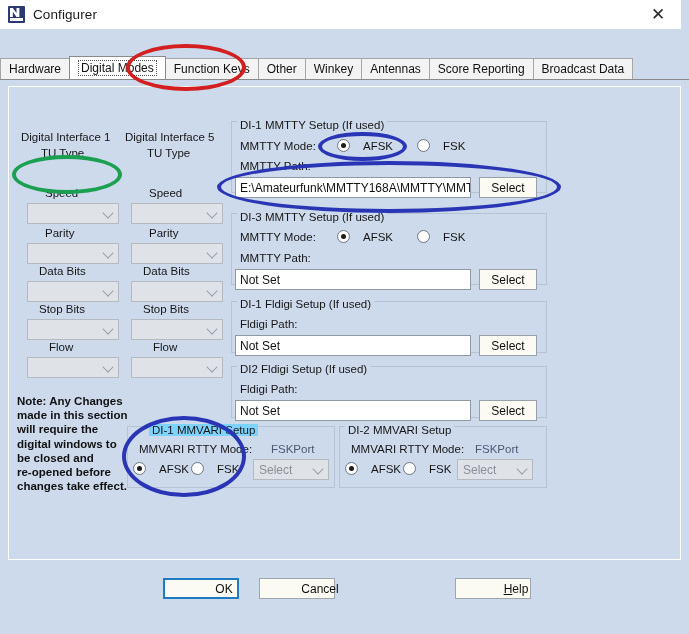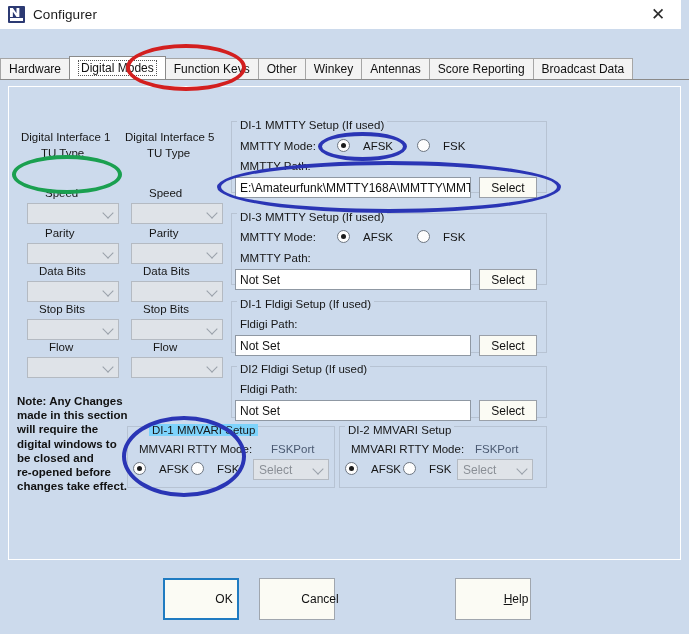--- a/index.html
+++ b/index.html
@@ -102,21 +102,21 @@
 
   
   .btn {
     border: 1px solid #9aa0a8; background: #fbfbf4;
     display: flex; align-items: center; justify-content: center;
     font-size: 12px; color: #111;
   }
   .btn.small { height: 21px; width: 58px; }
 
   .bigbtn {
-    position: absolute; height: 42px; width: 76px;
+    position: absolute; height: 21px; width: 76px;
     border: 1px solid #a0a6ae; background: #fbfbf4;
     display: flex; align-items: center; justify-content: center;
     font-size: 12px; color: #111; padding-left: 46px;
   }
   .bigbtn.focused { border: 2px solid #1f7bc1; }
 
   
   .radio-row { display: flex; align-items: center; gap: 13px; }
   .radio {
     width: 13px; height: 13px; border-radius: 50%;

